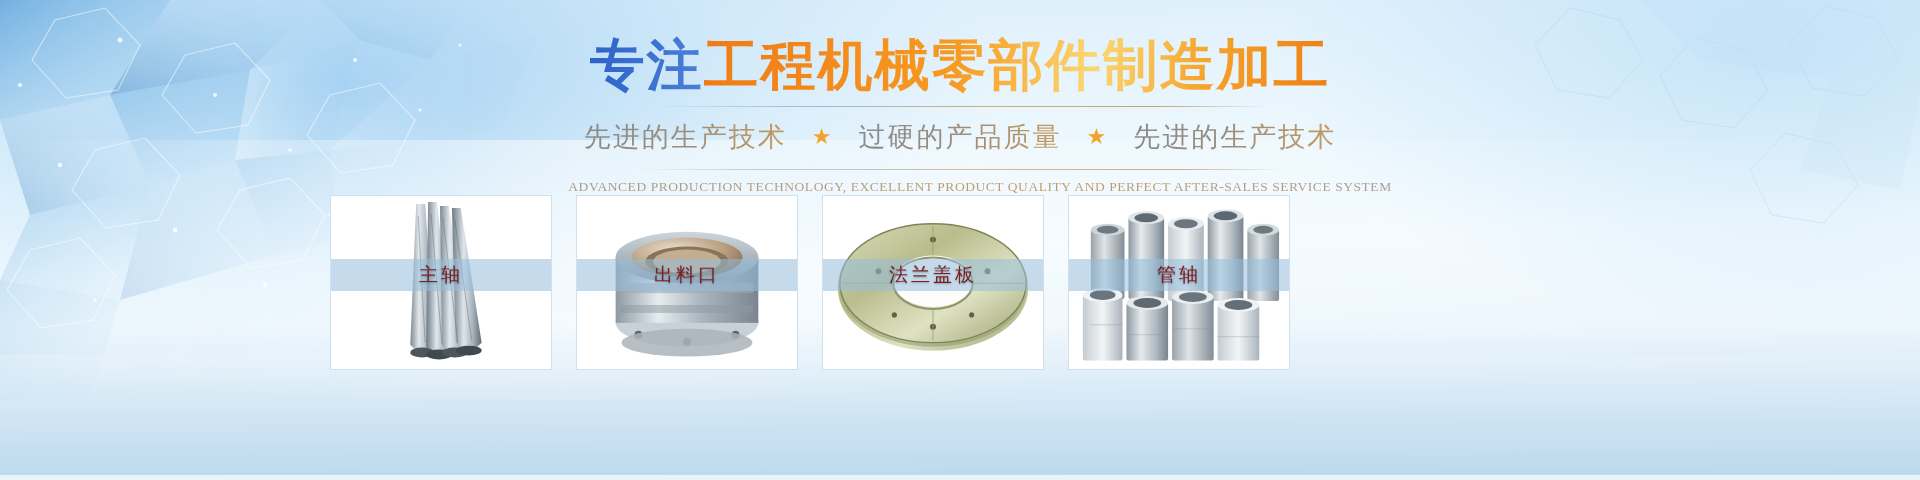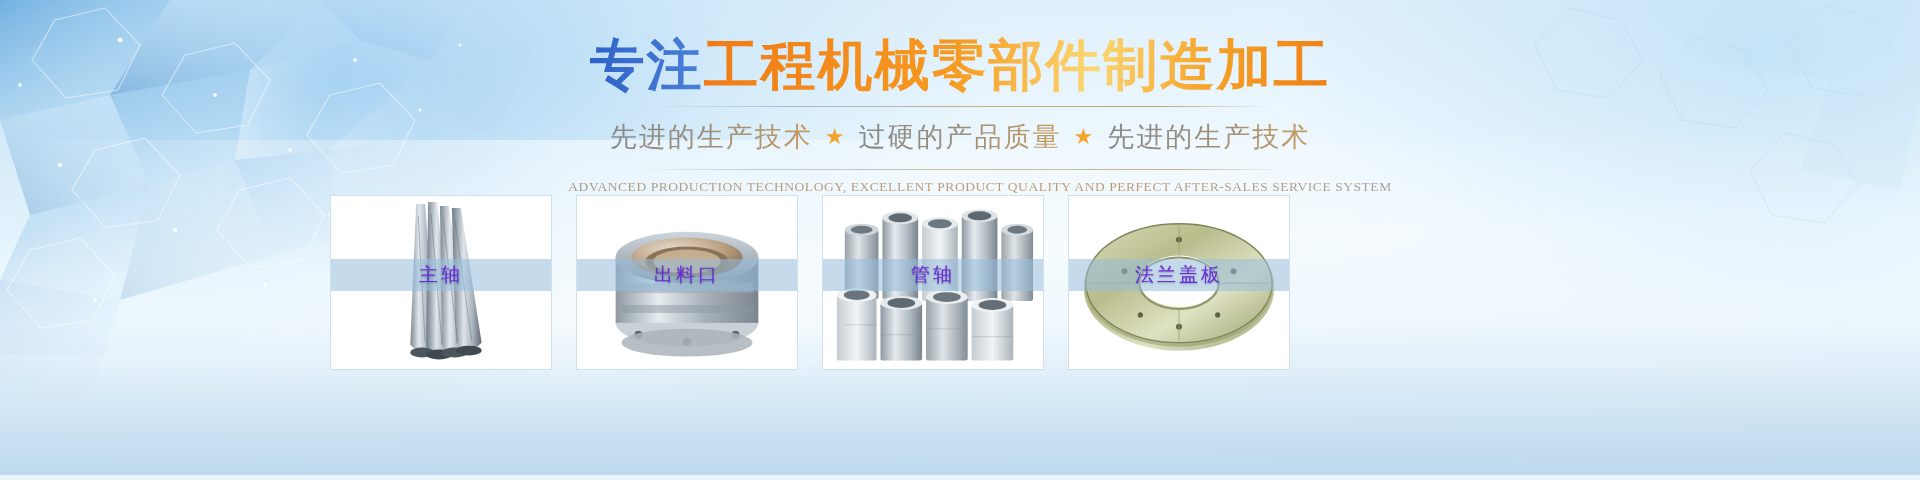--- a/index.html
+++ b/index.html
@@ -70,21 +70,21 @@
     width:620px; height:1px; margin:10px auto 0;
     background:linear-gradient(90deg, rgba(255,255,255,0) 0%, rgba(110,150,200,.55) 22%, rgba(190,150,90,.75) 52%, rgba(175,120,45,.65) 82%, rgba(255,255,255,0) 100%);
   }
   .subtitle{
     margin-top:12px;
     font-family:"Liberation Sans", sans-serif;
     font-size:27px;
     letter-spacing:2px;
     color:#6b6b6b;
     white-space:nowrap;
-    display:flex; justify-content:center; align-items:center; gap:12px;
+    display:flex; justify-content:center; align-items:center; gap:25px;
   }
   .sub-seg{
     background:linear-gradient(90deg,#8a8a8a 0%, #9a8d7c 45%, #c59a5e 100%);
     -webkit-background-clip:text; background-clip:text; color:transparent;
   }
   .star{ color:#f2a32c; font-size:22px; line-height:1; }
   .divider2{
     width:648px; height:1px; margin:14px auto 0;
     background:linear-gradient(90deg, rgba(255,255,255,0) 0%, rgba(120,155,200,.45) 18%, rgba(200,165,105,.70) 50%, rgba(170,115,40,.55) 84%, rgba(255,255,255,0) 100%);
   }
@@ -112,21 +112,21 @@
     overflow:hidden;
   }
   .card .photo{ position:absolute; inset:0; }
   .card .label-band{
     position:absolute; left:0; right:0; top:63px; height:32px;
     background:rgba(150,190,220,0.55);
     display:flex; align-items:center; justify-content:center;
   }
   .card .label{
     font-family:"Liberation Sans", sans-serif;
-    font-size:19px; letter-spacing:3px; color:#6d28d9;
+    font-size:19px; letter-spacing:3px; color:#7f1d1d;
     text-shadow:0 1px 2px rgba(40,70,100,.45);
     white-space:nowrap;
   }
 </style>
 </head>
 <body>
 
 <div id="banner">
 
   <svg class="hexfield" viewBox="0 0 640 400" preserveAspectRatio="none">
@@ -296,84 +296,20 @@
       </svg>
       <div class="label-band">
         <span class="label">出料口</span>
       </div>
     </div>
 
     <div class="card">
       <svg class="photo" viewBox="0 0 222 175" preserveAspectRatio="none">
         <rect width="222" height="175" fill="#ffffff"></rect>
         <defs>
-          <linearGradient id="tg1" x1="0" y1="0" x2="1" y2="0">
-            <stop offset="0%" stop-color="#8c98a2"></stop>
-              <stop offset="35%" stop-color="#e6ebee"></stop>
-            <stop offset="70%" stop-color="#b0bac1"></stop>
-              <stop offset="100%" stop-color="#79848e"></stop>
-          </linearGradient>
-          <linearGradient id="tg2" x1="0" y1="0" x2="1" y2="0">
-            <stop offset="0%" stop-color="#9aa3a9"></stop>
-              <stop offset="40%" stop-color="#dfe5e8"></stop>
-            <stop offset="100%" stop-color="#838d96"></stop>
-          </linearGradient>
-          <linearGradient id="tg3" x1="0" y1="0" x2="1" y2="0">
-            <stop offset="0%" stop-color="#c5ccd1"></stop>
-              <stop offset="50%" stop-color="#f2f5f6"></stop>
-            <stop offset="100%" stop-color="#aab4bb"></stop>
-          </linearGradient>
-        </defs>
-        <g>
-
-          <rect x="22" y="34" width="34" height="70" rx="2" fill="url(#tg2)"></rect>
-          <ellipse cx="39" cy="34" rx="17" ry="6" fill="#cfd6db"></ellipse>
-          <ellipse cx="39" cy="34" rx="11" ry="4" fill="#6d7881"></ellipse>
-          <rect x="60" y="22" width="36" height="82" rx="2" fill="url(#tg1)"></rect>
-          <ellipse cx="78" cy="22" rx="18" ry="6.5" fill="#dfe5e9"></ellipse>
-          <ellipse cx="78" cy="22" rx="12" ry="4.5" fill="#5f6a73"></ellipse>
-          <rect x="100" y="28" width="36" height="78" rx="2" fill="url(#tg3)"></rect>
-          <ellipse cx="118" cy="28" rx="18" ry="6.5" fill="#e6ebee"></ellipse>
-          <ellipse cx="118" cy="28" rx="12" ry="4.5" fill="#6c7680"></ellipse>
-          <rect x="140" y="20" width="36" height="86" rx="2" fill="url(#tg1)"></rect>
-          <ellipse cx="158" cy="20" rx="18" ry="6.5" fill="#dde3e7"></ellipse>
-          <ellipse cx="158" cy="20" rx="12" ry="4.5" fill="#5e6870"></ellipse>
-          <rect x="180" y="34" width="32" height="72" rx="2" fill="url(#tg2)"></rect>
-          <ellipse cx="196" cy="34" rx="16" ry="6" fill="#d4dbdf"></ellipse>
-          <ellipse cx="196" cy="34" rx="10" ry="4" fill="#6d7881"></ellipse>
-
-          <rect x="14" y="100" width="40" height="66" rx="2" fill="url(#tg3)"></rect>
-          <ellipse cx="34" cy="100" rx="20" ry="7" fill="#eef2f4"></ellipse>
-          <ellipse cx="34" cy="100" rx="13" ry="5" fill="#6a747d"></ellipse>
-          <rect x="58" y="108" width="42" height="58" rx="2" fill="url(#tg1)"></rect>
-          <ellipse cx="79" cy="108" rx="21" ry="7" fill="#e4e9ec"></ellipse>
-          <ellipse cx="79" cy="108" rx="14" ry="5" fill="#5f6971"></ellipse>
-          <rect x="104" y="102" width="42" height="64" rx="2" fill="url(#tg2)"></rect>
-          <ellipse cx="125" cy="102" rx="21" ry="7" fill="#e9eef0"></ellipse>
-          <ellipse cx="125" cy="102" rx="14" ry="5" fill="#6b757e"></ellipse>
-          <rect x="150" y="110" width="42" height="56" rx="2" fill="url(#tg3)"></rect>
-          <ellipse cx="171" cy="110" rx="21" ry="7" fill="#eef2f4"></ellipse>
-          <ellipse cx="171" cy="110" rx="14" ry="5" fill="#646e77"></ellipse>
-          <g stroke="#8b959d" stroke-width="0.8" opacity=".5">
-            <line x1="22" y1="130" x2="54" y2="130"></line>
-              <line x1="58" y1="140" x2="100" y2="140"></line>
-            <line x1="104" y1="134" x2="146" y2="134"></line>
-              <line x1="150" y1="142" x2="192" y2="142"></line>
-          </g>
-        </g>
-      </svg>
-      <div class="label-band">
-        <span class="label">管轴</span>
-      </div>
-    </div>
-
-    <div class="card">
-      <svg class="photo" viewBox="0 0 222 175" preserveAspectRatio="none">
-        <rect width="222" height="175" fill="#ffffff"></rect>
-        <defs>
           <linearGradient id="fg1" x1="0" y1="0" x2="1" y2="1">
             <stop offset="0%" stop-color="#d9dcb9"></stop>
               <stop offset="35%" stop-color="#b9bd8c"></stop>
             <stop offset="65%" stop-color="#dfe2c2"></stop>
               <stop offset="100%" stop-color="#9ba271"></stop>
           </linearGradient>
           <linearGradient id="fg2" x1="0" y1="0" x2="0" y2="1">
             <stop offset="0%" stop-color="#c8cc9e"></stop>
               <stop offset="100%" stop-color="#8d9467"></stop>
           </linearGradient>
@@ -399,14 +335,78 @@
               <path d="M151 88 L202 88"></path>
           </g>
           <ellipse cx="111" cy="88" rx="94" ry="60" fill="none" stroke="#7e8458" stroke-width="1.4"></ellipse>
         </g>
       </svg>
       <div class="label-band">
         <span class="label">法兰盖板</span>
       </div>
     </div>
 
+    <div class="card">
+      <svg class="photo" viewBox="0 0 222 175" preserveAspectRatio="none">
+        <rect width="222" height="175" fill="#ffffff"></rect>
+        <defs>
+          <linearGradient id="tg1" x1="0" y1="0" x2="1" y2="0">
+            <stop offset="0%" stop-color="#8c98a2"></stop>
+              <stop offset="35%" stop-color="#e6ebee"></stop>
+            <stop offset="70%" stop-color="#b0bac1"></stop>
+              <stop offset="100%" stop-color="#79848e"></stop>
+          </linearGradient>
+          <linearGradient id="tg2" x1="0" y1="0" x2="1" y2="0">
+            <stop offset="0%" stop-color="#9aa3a9"></stop>
+              <stop offset="40%" stop-color="#dfe5e8"></stop>
+            <stop offset="100%" stop-color="#838d96"></stop>
+          </linearGradient>
+          <linearGradient id="tg3" x1="0" y1="0" x2="1" y2="0">
+            <stop offset="0%" stop-color="#c5ccd1"></stop>
+              <stop offset="50%" stop-color="#f2f5f6"></stop>
+            <stop offset="100%" stop-color="#aab4bb"></stop>
+          </linearGradient>
+        </defs>
+        <g>
+
+          <rect x="22" y="34" width="34" height="70" rx="2" fill="url(#tg2)"></rect>
+          <ellipse cx="39" cy="34" rx="17" ry="6" fill="#cfd6db"></ellipse>
+          <ellipse cx="39" cy="34" rx="11" ry="4" fill="#6d7881"></ellipse>
+          <rect x="60" y="22" width="36" height="82" rx="2" fill="url(#tg1)"></rect>
+          <ellipse cx="78" cy="22" rx="18" ry="6.5" fill="#dfe5e9"></ellipse>
+          <ellipse cx="78" cy="22" rx="12" ry="4.5" fill="#5f6a73"></ellipse>
+          <rect x="100" y="28" width="36" height="78" rx="2" fill="url(#tg3)"></rect>
+          <ellipse cx="118" cy="28" rx="18" ry="6.5" fill="#e6ebee"></ellipse>
+          <ellipse cx="118" cy="28" rx="12" ry="4.5" fill="#6c7680"></ellipse>
+          <rect x="140" y="20" width="36" height="86" rx="2" fill="url(#tg1)"></rect>
+          <ellipse cx="158" cy="20" rx="18" ry="6.5" fill="#dde3e7"></ellipse>
+          <ellipse cx="158" cy="20" rx="12" ry="4.5" fill="#5e6870"></ellipse>
+          <rect x="180" y="34" width="32" height="72" rx="2" fill="url(#tg2)"></rect>
+          <ellipse cx="196" cy="34" rx="16" ry="6" fill="#d4dbdf"></ellipse>
+          <ellipse cx="196" cy="34" rx="10" ry="4" fill="#6d7881"></ellipse>
+
+          <rect x="14" y="100" width="40" height="66" rx="2" fill="url(#tg3)"></rect>
+          <ellipse cx="34" cy="100" rx="20" ry="7" fill="#eef2f4"></ellipse>
+          <ellipse cx="34" cy="100" rx="13" ry="5" fill="#6a747d"></ellipse>
+          <rect x="58" y="108" width="42" height="58" rx="2" fill="url(#tg1)"></rect>
+          <ellipse cx="79" cy="108" rx="21" ry="7" fill="#e4e9ec"></ellipse>
+          <ellipse cx="79" cy="108" rx="14" ry="5" fill="#5f6971"></ellipse>
+          <rect x="104" y="102" width="42" height="64" rx="2" fill="url(#tg2)"></rect>
+          <ellipse cx="125" cy="102" rx="21" ry="7" fill="#e9eef0"></ellipse>
+          <ellipse cx="125" cy="102" rx="14" ry="5" fill="#6b757e"></ellipse>
+          <rect x="150" y="110" width="42" height="56" rx="2" fill="url(#tg3)"></rect>
+          <ellipse cx="171" cy="110" rx="21" ry="7" fill="#eef2f4"></ellipse>
+          <ellipse cx="171" cy="110" rx="14" ry="5" fill="#646e77"></ellipse>
+          <g stroke="#8b959d" stroke-width="0.8" opacity=".5">
+            <line x1="22" y1="130" x2="54" y2="130"></line>
+              <line x1="58" y1="140" x2="100" y2="140"></line>
+            <line x1="104" y1="134" x2="146" y2="134"></line>
+              <line x1="150" y1="142" x2="192" y2="142"></line>
+          </g>
+        </g>
+      </svg>
+      <div class="label-band">
+        <span class="label">管轴</span>
+      </div>
+    </div>
+
   </div>
 </div>
 
 </body></html>

